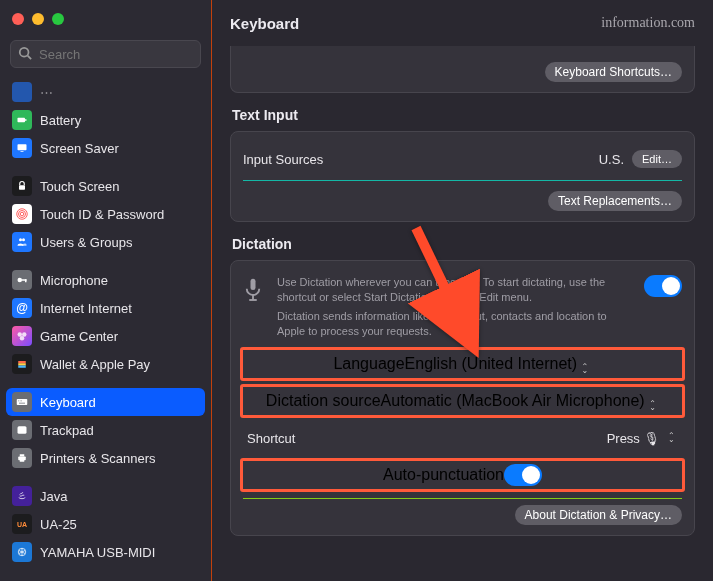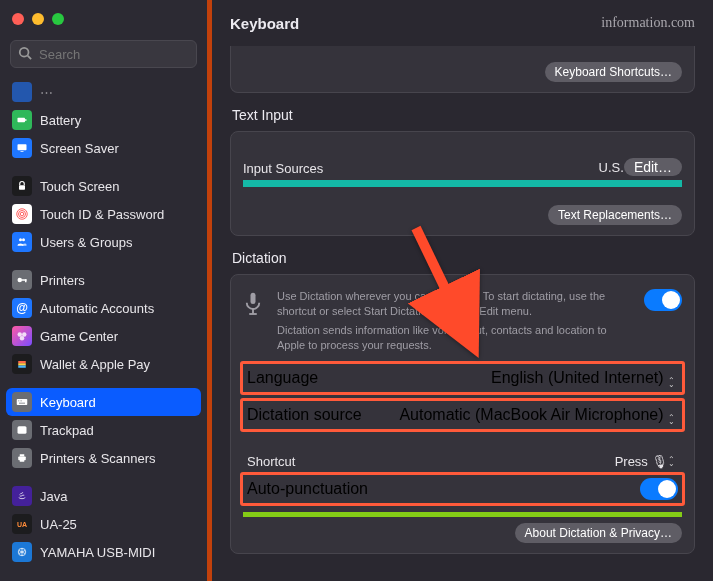--- a/index.html
+++ b/index.html
@@ -1,18 +1,18 @@
 <!DOCTYPE html>
 <html><head>
 <meta charset="utf-8">
 <style>
   * { box-sizing: border-box; margin: 0; padding: 0; font-family: -apple-system, BlinkMacSystemFont, "Segoe UI", Helvetica, Arial, sans-serif; }
   body { width: 713px; height: 581px; background: #2a2830; overflow: hidden; position: relative; }
   .window { display: flex; width: 100%; height: 100%; background: #2a2830; }
-  .sidebar { width: 212px; background: #2c2a33; display: flex; flex-direction: column; border-right: 5px solid #c2410c; justify-content: flex-end; }
+  .sidebar { width: 212px; background: #2c2a33; display: flex; flex-direction: column; border-right: 1px solid #c2410c; justify-content: flex-end; }
   .titlebar { height: 38px; display: flex; align-items: center; padding: 0 12px; gap: 8px; }
   .traffic { display: flex; gap: 8px; }
   .dot { width: 12px; height: 12px; border-radius: 50%; }
   .dot.red { background: #ff5f57; }
   .dot.yellow { background: #febc2e; }
   .dot.green { background: #28c840; }
   .search { margin: 2px 10px 10px 10px; position: relative; }
   .search input { width: 100%; height: 28px; background: #39373f; border: 1px solid #49474f; border-radius: 6px; padding: 0 8px 0 28px; color: #bbb; font-size: 13px; }
   .search .sicon { position: absolute; left: 8px; top: 6px; color: #999; }
   .nav { flex: 1; overflow-y: auto; padding: 0 6px 10px 6px; }
@@ -27,35 +27,35 @@
   .ic-purple { background: #44219a; }
   .ic-yamaha { background: #1c78d6; }
   .ic-gc { background: linear-gradient(135deg,#ff5aa5,#7a4dff); }
   .content { flex: 1; background: #2a2830; display: flex; flex-direction: column; }
   .header { height: 46px; display: flex; align-items: center; justify-content: space-between; padding: 0 18px; }
   .header h1 { color: #eceaf0; font-size: 15px; font-weight: 600; }
   .watermark { color: #a9a7ad; font-size: 14px; font-family: Georgia, serif; }
   .pane { flex: 1; padding: 0 18px 12px 18px; overflow: hidden; }
   .card { background: #35333b; border: 1px solid #47454d; border-radius: 8px; padding: 10px 12px; margin-bottom: 14px; }
   .card.firstcut { border-top-left-radius: 0; border-top-right-radius: 0; border-top: none; }
-  .row { display: flex; align-items: flex-end; justify-content: space-between; min-height: 34px; color: #e8e6ea; font-size: 13px; }
+  .row { display: flex; align-items: center; justify-content: space-between; min-height: 34px; color: #e8e6ea; font-size: 13px; }
   .row .label { color: #e8e6ea; }
-  .row .value { display: flex; align-items: center; gap: 0; color: #e8e6ea; }
+  .row .value { display: flex; align-items: center; gap: 8px; color: #e8e6ea; }
   .btn { background: #5f5d65; color: #fff; border: none; border-radius: 10px; padding: 2px 10px; font-size: 12px; height: 20px; display: inline-flex; align-items: center; cursor: default; }
-  .btn.small { height: 18px; font-size: 14px; }
+  .btn.small { height: 18px; font-size: 11px; }
   .rowend { display: flex; justify-content: flex-end; padding-top: 6px; }
-  .section-title { color: #eceaf0; font-size: 14px; font-weight: 400; margin: 6px 2px 8px 2px; }
+  .section-title { color: #eceaf0; font-size: 14px; font-weight: 700; margin: 6px 2px 8px 2px; }
   .dict-desc { display: flex; gap: 10px; align-items: flex-start; padding: 4px 0 6px 0; }
   .dict-desc .mic { width: 24px; color: #aaa; flex-shrink: 0; margin-top: 2px; }
   .dict-desc p { color: #9f9da5; font-size: 11px; line-height: 1.35; }
   .dict-desc p + p { margin-top: 4px; }
   .toggle { width: 38px; height: 22px; background: #0a7bff; border-radius: 11px; position: relative; flex-shrink: 0; }
   .toggle::after { content: ""; position: absolute; right: 2px; top: 2px; width: 18px; height: 18px; background: #fff; border-radius: 50%; }
   .popup-ind { width: 10px; display: inline-flex; flex-direction: column; gap: 0; line-height: 0.5; color: #ccc; font-size: 8px; }
-  .hl-row { border: 3px solid #ff5a3a; border-radius: 3px; margin: 3px -3px; padding: 0 4px; min-height: 34px; display: flex; align-items: center; justify-content: space-between; }
+  .hl-row { border: 3px solid #ff5a3a; border-radius: 3px; margin: 3px -3px; padding: 0 4px; min-height: 34px; display: flex; align-items: center; justify-content: center; }
   .arrow-annot { position: absolute; pointer-events: none; }
   svg.arrow { filter: drop-shadow(0 1px 2px rgba(0,0,0,0.4)); }
   .press-mic { display: inline-flex; align-items: center; gap: 4px; padding-left: 17px; }
 </style>
 </head>
 <body>
 
 <div class="window">
 
   <aside class="sidebar">
@@ -131,25 +131,25 @@
       </div>
       <div class="nav-sep"></div>
       <div class="nav-item">
         <span class="nicon ic-gray">
             <svg width="12" height="12" viewBox="0 0 16 16" fill="#fff">
               <circle cx="5" cy="8" r="3"></circle>
               <rect x="7" y="7" width="7" height="2"></rect>
               <rect x="12" y="7" width="2" height="4"></rect>
             </svg>
           </span>
-        <span>Printers</span>
+        <span>Microphone</span>
       </div>
       <div class="nav-item">
         <span class="nicon ic-blue" style="font-weight:700;">@</span>
-        <span>Automatic Accounts</span>
+        <span>Internet Internet</span>
       </div>
       <div class="nav-item">
         <span class="nicon ic-gc">
             <svg width="12" height="12" viewBox="0 0 16 16" fill="#fff">
               <circle cx="5" cy="6" r="3" opacity=".8"></circle>
               <circle cx="11" cy="6" r="3" opacity=".8"></circle>
               <circle cx="8" cy="11" r="3" opacity=".8"></circle>
             </svg>
           </span>
         <span>Game Center</span>
@@ -235,21 +235,21 @@
 
       <div class="section-title">Text Input</div>
       <div class="card">
         <div class="row">
           <span class="label">Input Sources</span>
           <span class="value">
             <span>U.S.</span>
             <button class="btn small">Edit…</button>
           </span>
         </div>
-        <div class="rowend" style="border-top:7px solid #14b8a6; padding-top:18px; margin-top:4px;">
+        <div class="rowend" style="border-top:1px solid #14b8a6; padding-top:10px; margin-top:4px;">
           <button class="btn">Text Replacements…</button>
         </div>
       </div>
 
       <div class="section-title">Dictation</div>
       <div class="card" style="position:relative;">
         <div class="dict-desc">
           <span class="mic">
             <svg width="20" height="26" viewBox="0 0 16 20" fill="#9f9da5">
                 <rect x="6" y="1" width="4" height="9" rx="2"></rect>
@@ -289,21 +289,21 @@
             </span>
             <span class="popup-ind">⌃<br>⌄</span>
           </span>
         </div>
 
         <div class="hl-row">
           <span class="label">Auto-punctuation</span>
           <span class="toggle"></span>
         </div>
 
-        <div class="rowend" style="border-top:5px solid #84cc16; margin-top:6px;">
+        <div class="rowend" style="border-top:1px solid #84cc16; margin-top:6px;">
           <button class="btn">About Dictation &amp; Privacy…</button>
         </div>
       </div>
 
     </div>
   </main>
 </div>
 
 <div class="arrow-annot" style="left:398px; top:218px;">
   <svg class="arrow" width="100" height="150" viewBox="0 0 100 150">

